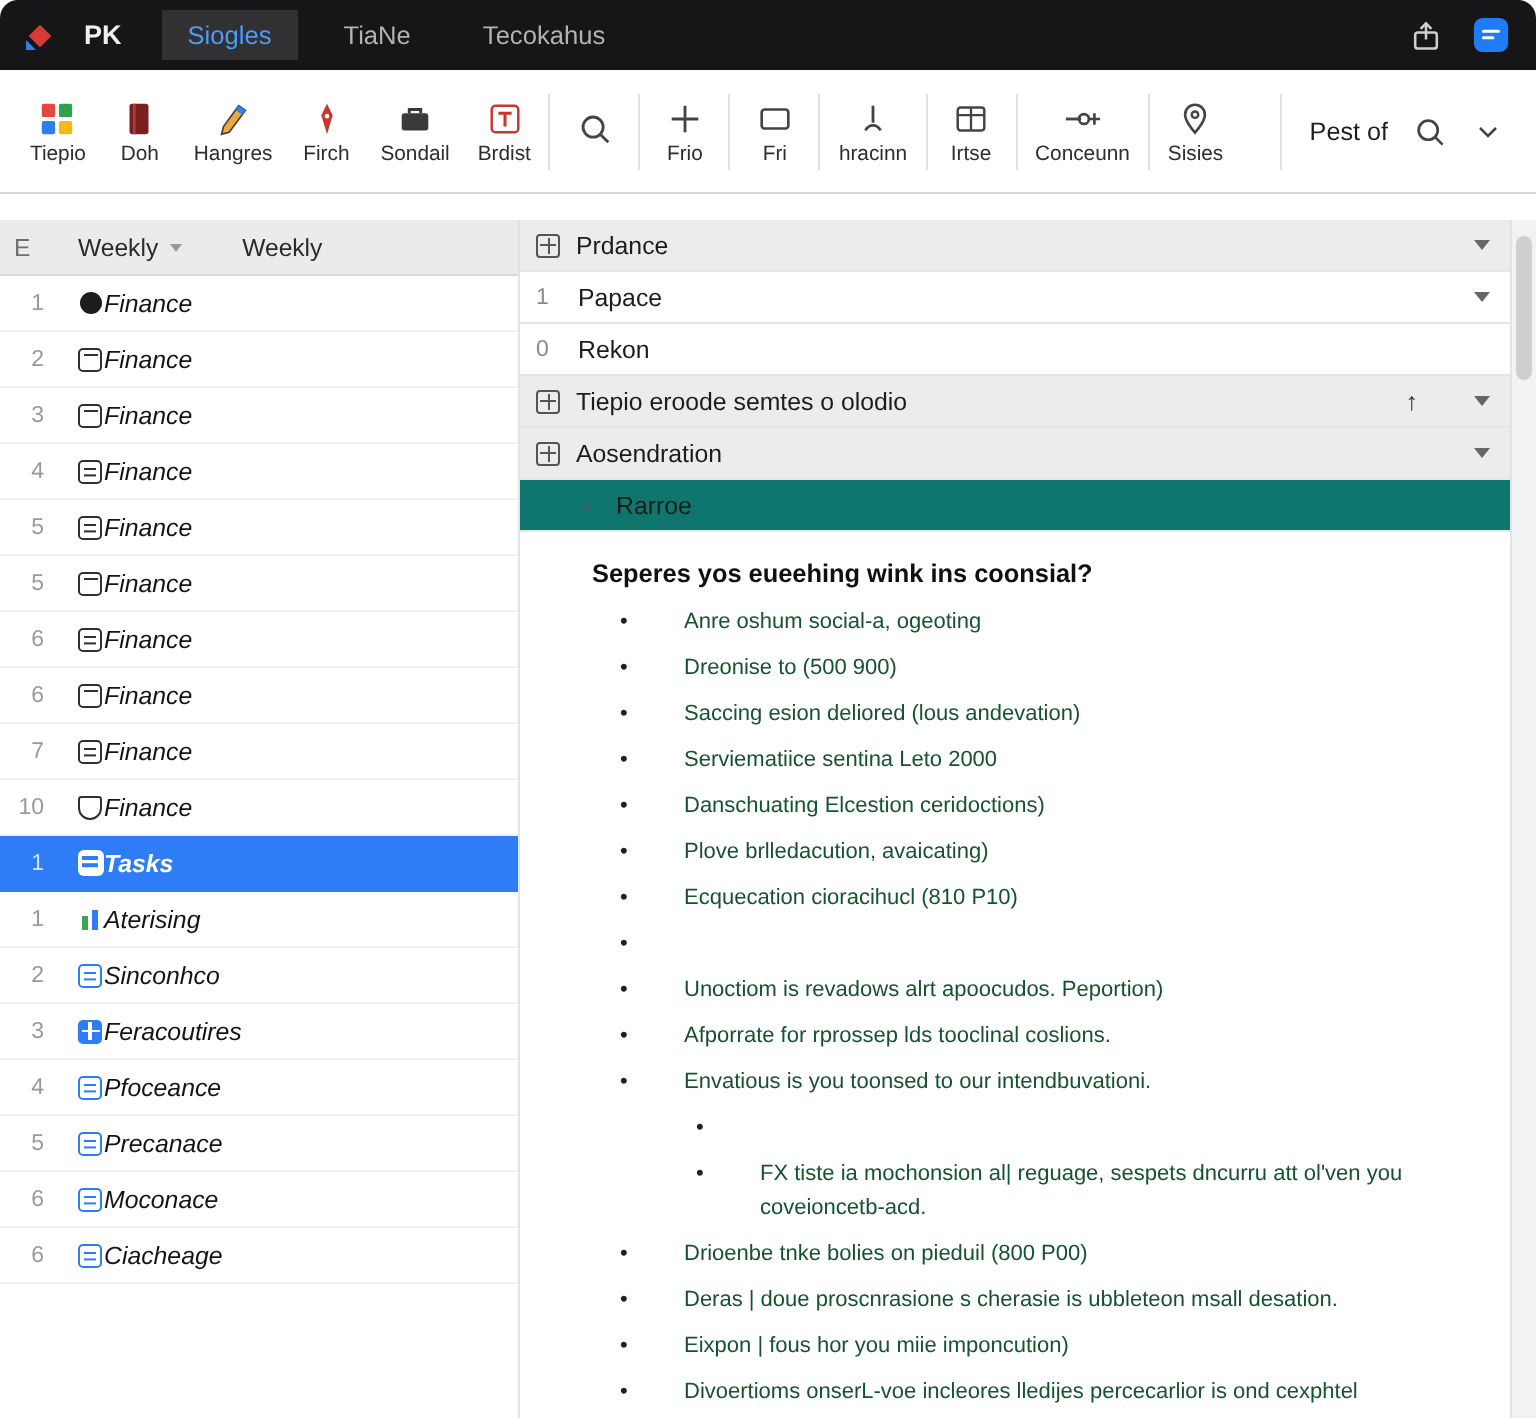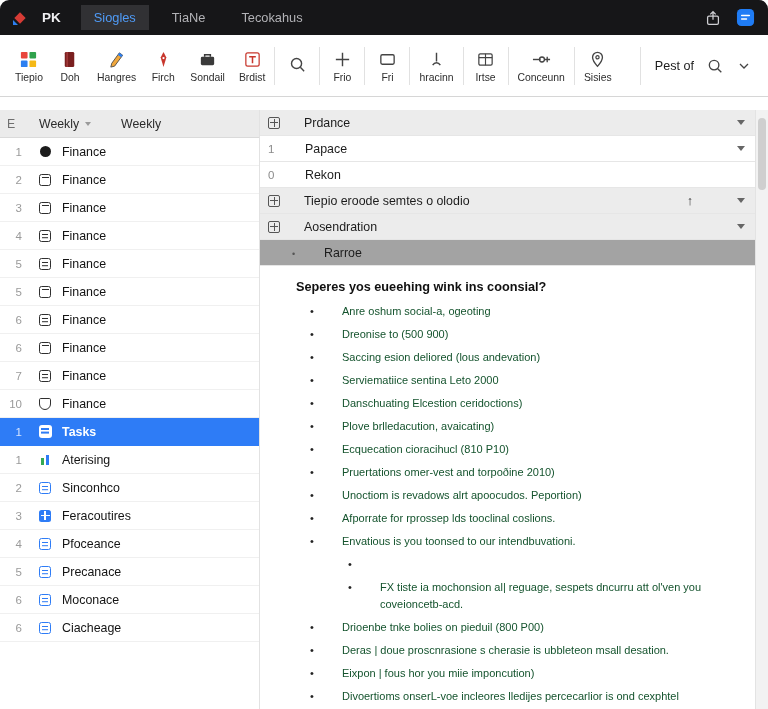--- a/index.html
+++ b/index.html
@@ -49,21 +49,21 @@
   }
   .hE { width:31px; padding-left:7px; color:#6f6f6f; }
   .hcol1 { margin-left:8px; color:#2b2b2b; }
   .hcol2 { margin-left:30px; color:#2b2b2b; }
   .caret { width:0; height:0; border-left:4px solid transparent; border-right:4px solid transparent; border-top:5px solid #666; display:inline-block; }
   .caret-sm { border-left-width:3px; border-right-width:3px; border-top-width:4px; border-top-color:#9a9a9a; margin-left:6px; }
 
   .lrow { height:28px; flex:none; display:flex; align-items:center; border-bottom:1px solid #f0f0f0; background:#fff; font-size:12.4px; }
   .lnum { width:22px; text-align:right; color:#9a9a9a; font-size:11.5px; flex:none; }
   .licon { width:14px; height:14px; margin-left:16px; flex:none; display:flex; align-items:center; justify-content:center; }
-  .llabel { margin-left:10px; color:#141414; white-space:nowrap; }
+  .llabel { color:#141414; white-space:nowrap;font-style:italic; }
   .lrow.selected { background:#2e7cf6; border-color:#2e7cf6; }
   .lrow.selected .lnum { color:#d5e4ff; }
   .lrow.selected .llabel { color:#fff; font-weight:700; }
 
   
   .ic-dot { width:11px; height:11px; border-radius:50%; background:#1c1c1c; }
   .ic-cal, .ic-box, .ic-tag { width:12px; height:12px; border:1.4px solid #2f2f2f; border-radius:2.5px; position:relative; }
   .ic-cal::before { content:""; position:absolute; left:1.5px; right:1.5px; top:2.2px; height:1.3px; background:#2f2f2f; }
   .ic-box::before { content:""; position:absolute; left:2px; right:2px; top:3px; height:1.2px; background:#2f2f2f; box-shadow:0 3.2px 0 #2f2f2f; }
   .ic-tag { border-radius:2px 2px 7px 7px; }
@@ -73,24 +73,24 @@
   .ic-grid-fill::before { content:""; position:absolute; left:5.3px; top:1.5px; bottom:1.5px; width:1.4px; background:#fff; }
   .ic-grid-fill::after { content:""; position:absolute; top:5.3px; left:1.5px; right:1.5px; height:1.4px; background:#fff; }
   .ic-tasks { width:13px; height:13px; background:#fff; border-radius:3px; position:relative; }
   .ic-tasks::before { content:""; position:absolute; left:2.5px; right:2.5px; top:3.2px; height:1.5px; background:#2e7cf6; box-shadow:0 3.6px 0 #2e7cf6; }
   .ic-chart { width:13px; height:13px; position:relative; }
   .ic-chart::before { content:""; position:absolute; left:2px; bottom:1px; width:3.5px; height:7px; background:#34a853; }
   .ic-chart::after { content:""; position:absolute; left:7px; bottom:1px; width:3.5px; height:10px; background:#2e7cf6; }
 
   
   .detail-pane { flex:1; min-width:0; display:flex; flex-direction:column; background:#fff; }
-  .drow { height:26px; flex:none; display:flex; align-items:center; padding:0 10px 0 8px; font-size:12.4px; border-bottom:1px solid #e6e6e6;gap:16px; }
+  .drow { height:26px; flex:none; display:flex; align-items:center; padding:0 10px 0 8px; font-size:12.4px; border-bottom:1px solid #e6e6e6; }
   .bg-gray { background:#ececec; }
   .bg-white { background:#ffffff; }
-  .bg-light { background:#a3a3a3; }
+  .bg-light { background:#0f766e; }
   .ic-grid { width:12px; height:12px; border:1.3px solid #555; border-radius:2px; position:relative; flex:none; }
   .ic-grid::before { content:""; position:absolute; left:4.6px; top:1px; bottom:1px; width:1.2px; background:#555; }
   .ic-grid::after { content:""; position:absolute; top:4.6px; left:1px; right:1px; height:1.2px; background:#555; }
   .dnum { width:13px; color:#8b8b8b; font-size:11.5px; flex:none; }
   .ddash { margin-left:24px; width:8px; color:#555; flex:none; }
   .ddash::before { content:"•"; font-size:9px; }
   .dlabel { margin-left:8px; color:#1c1c1c; white-space:nowrap; overflow:hidden; text-overflow:ellipsis; }
   .dspacer { flex:1; }
   .dup { color:#333; font-size:12.5px; margin-right:28px; }
   .dup::before { content:"↑"; }
@@ -537,21 +537,20 @@
               <span class="btext">Plove brlledacution, avaicating)</span>
             </div>
 
             <div class="brow">
               <span class="bdot"></span>
               <span class="btext">Ecquecation cioracihucl (810 P10)</span>
             </div>
 
             <div class="brow">
               <span class="bdot"></span>
-              <span class="btext">Pruertations omer-vest and torpoðine 2010)</span>
             </div>
 
             <div class="brow">
               <span class="bdot"></span>
               <span class="btext">Unoctiom is revadows alrt apoocudos. Peportion)</span>
             </div>
 
             <div class="brow">
               <span class="bdot"></span>
               <span class="btext">Afporrate for rprossep lds tooclinal coslions.</span>

